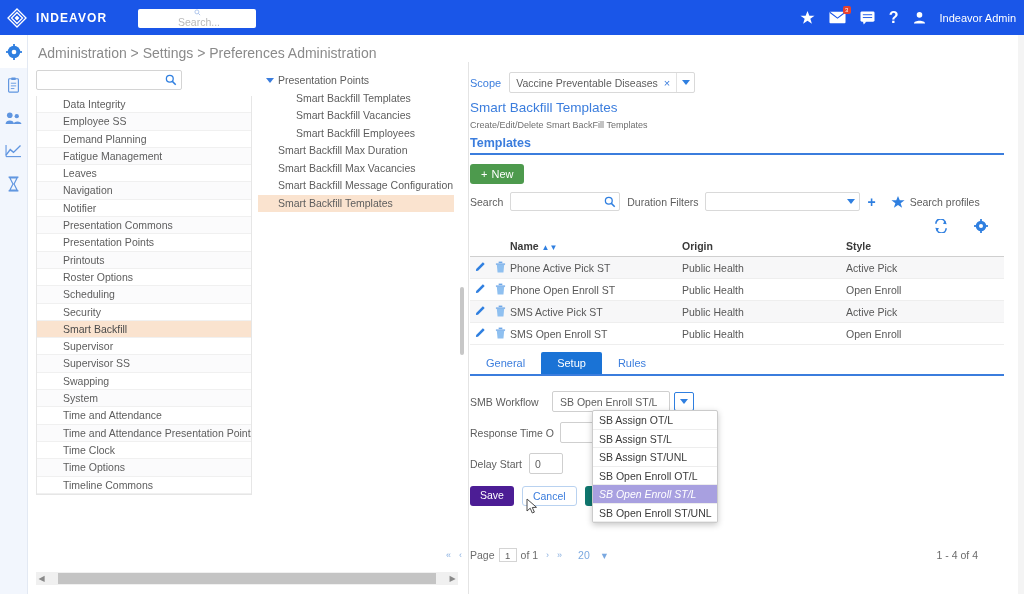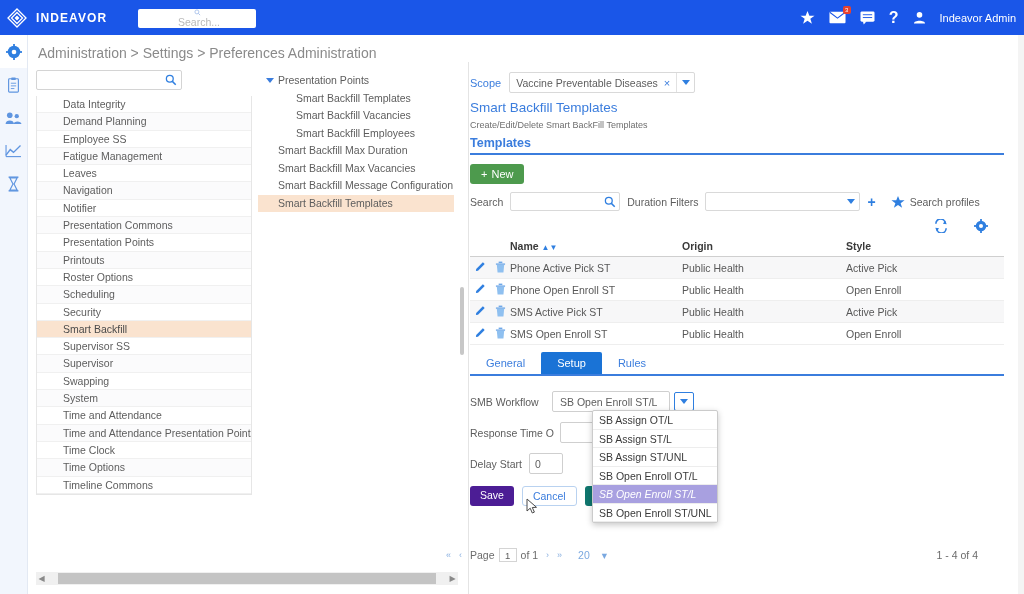--- a/index.html
+++ b/index.html
@@ -338,35 +338,35 @@
 
   <div id="panel-list">
     <div id="list-search">
       <svg width="12" height="12" viewBox="0 0 13 13">
         <circle cx="5.2" cy="5.2" r="3.7" fill="none" stroke="#2f7fe0" stroke-width="1.4"></circle>
         <line x1="8" y1="8" x2="11.6" y2="11.6" stroke="#2f7fe0" stroke-width="1.6"></line>
       </svg>
     </div>
     <div id="list-box">
         <div class="li-row">Data Integrity</div>
+        <div class="li-row">Employee SS</div>
         <div class="li-row">Demand Planning</div>
-        <div class="li-row">Employee SS</div>
         <div class="li-row">Fatigue Management</div>
         <div class="li-row">Leaves</div>
         <div class="li-row">Navigation</div>
         <div class="li-row">Notifier</div>
         <div class="li-row">Presentation Commons</div>
         <div class="li-row">Presentation Points</div>
         <div class="li-row">Printouts</div>
         <div class="li-row">Roster Options</div>
         <div class="li-row">Scheduling</div>
         <div class="li-row">Security</div>
         <div class="li-row selected">Smart Backfill</div>
+        <div class="li-row">Supervisor</div>
         <div class="li-row">Supervisor SS</div>
-        <div class="li-row">Supervisor</div>
         <div class="li-row">Swapping</div>
         <div class="li-row">System</div>
         <div class="li-row">Time and Attendance</div>
         <div class="li-row">Time and Attendance Presentation Points</div>
         <div class="li-row">Time Clock</div>
         <div class="li-row">Time Options</div>
         <div class="li-row">Timeline Commons</div>
       </div>
   </div>
 

